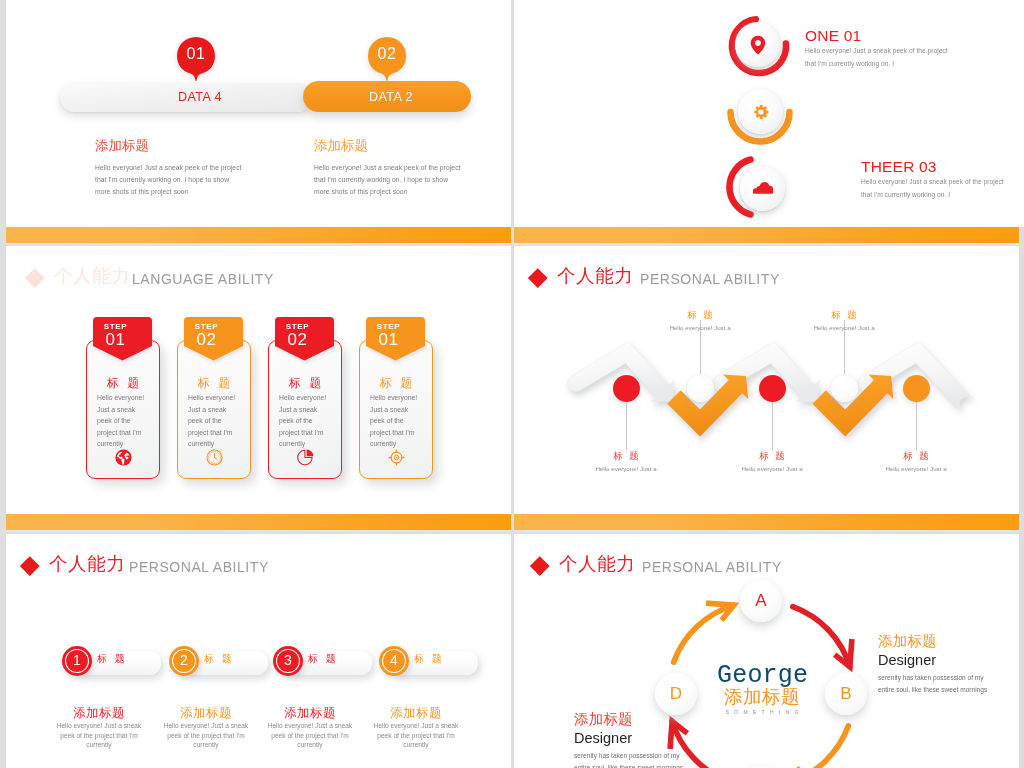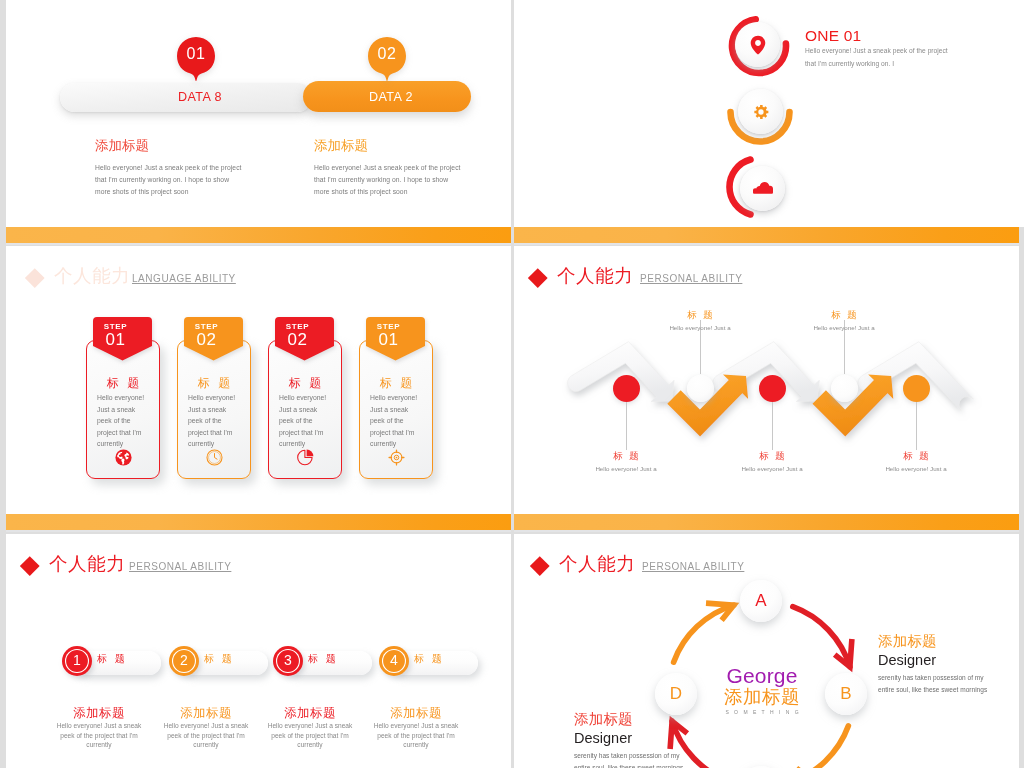--- a/index.html
+++ b/index.html
@@ -54,21 +54,21 @@
   .s2b{margin-top:2px;font-size:6.65px;color:#8b8b8b;line-height:12.8px;white-space:nowrap;letter-spacing:.02px;}
   .t1{left:291px;top:28px;}
   .t2{left:84px;top:95px;}
   .t3{left:347px;top:159px;}
 
   
   .s3{left:6px;top:246px;width:505px;height:268px;}
   .hdr{position:absolute;}
   .hdr .dia{position:absolute;width:13.5px;height:13.5px;transform:rotate(45deg);}
   .hdr .zh{position:absolute;font-size:18.5px;font-weight:400;white-space:nowrap;letter-spacing:.6px;line-height:19px;}
-  .hdr .en{position:absolute;font-size:10px;color:#9b9b9b;white-space:nowrap;letter-spacing:.55px;line-height:12px;text-decoration:underline;}
+  .hdr .en{position:absolute;font-size:14px;color:#9b9b9b;white-space:nowrap;letter-spacing:.55px;line-height:12px;}
   .card{position:absolute;top:94px;width:74px;height:139px;}
   .cardbg{position:absolute;left:0;top:0;width:100%;height:100%;box-sizing:border-box;border-radius:9px;border:1.4px solid;
         background:linear-gradient(160deg,#fdfdfd 0%,#f7f7f7 60%,#eff0f1 100%);
         box-shadow:5px 6px 10px rgba(175,178,182,.42);}
   .ribbon{position:absolute;top:-23px;left:7px;width:59px;height:44px;filter:drop-shadow(1px 2px 2px rgba(160,160,165,.35));}
   .ribstep{position:absolute;left:0;top:-18px;width:59px;text-align:center;color:#fff;font-size:8px;font-weight:700;letter-spacing:.6px;}
   .ribnum{position:absolute;left:0;top:-10px;width:59px;text-align:center;color:#fff;font-size:17px;letter-spacing:.5px;line-height:20px;}
   .cardttl{position:absolute;left:0;top:35px;width:74px;text-align:center;font-size:12px;letter-spacing:2.5px;text-indent:2.5px;}
   .cardbody{position:absolute;left:11px;top:52px;width:54px;font-size:6.8px;color:#7b7b7b;line-height:11.6px;}
   .cardicon{position:absolute;left:0;top:109px;width:74px;text-align:center;}
@@ -97,21 +97,21 @@
   .s5blk .b{font-size:6.6px;color:#8a8a8a;line-height:9.5px;margin-top:1px;}
 
   
   .s6{left:514px;top:534px;width:505px;height:234px;}
   .cyc{position:absolute;left:0;top:0;width:505px;height:260px;}
   .node{position:absolute;width:42px;height:42px;border-radius:50%;
         background:radial-gradient(circle at 38% 28%,#ffffff 0%,#fdfdfd 50%,#f0f0f2 100%);
         box-shadow:0 4px 8px rgba(172,175,180,.50);}
   .node span{position:absolute;left:0;top:10px;width:42px;text-align:center;font-size:17px;line-height:21px;}
   .cname{position:absolute;text-align:center;width:90px;}
-  .cname .g{font-size:21px;color:#a21caf;line-height:21px;letter-spacing:.2px;}
+  .cname .g{font-size:25px;color:#0c4a6e;line-height:21px;letter-spacing:.2px;font-family:Liberation Mono, monospace;}
   .cname .z{font-size:18.5px;color:#f7941d;line-height:21px;letter-spacing:.5px;}
   .cname .s{font-size:5px;color:#8d8d8d;letter-spacing:2px;text-indent:2px;line-height:10px;white-space:nowrap;}
   .cblk{position:absolute;}
   .cblk .z{font-size:14.5px;line-height:17px;white-space:nowrap;letter-spacing:.2px;}
   .cblk .r{font-size:14.5px;color:#231f20;line-height:20px;white-space:nowrap;}
   .cblk .b{font-size:6.55px;color:#6f6f6f;line-height:12.2px;white-space:nowrap;margin-top:2px;}
 </style>
 </head>
 <body>
 
@@ -122,21 +122,21 @@
     <div class="band" style="left:514px;width:505px;"></div>
   </div>
   <div class="bandrow" style="top:514px;">
     <div class="band" style="left:6px;width:505px;"></div>
     <div class="band" style="left:514px;width:505px;"></div>
   </div>
 
   <div class="slide s1">
     <div class="s1bar-grey"></div>
     <div class="s1bar-orange"></div>
-    <div class="s1lbl s1lbl1">DATA 8</div>
+    <div class="s1lbl s1lbl1">DATA 4</div>
     <div class="s1lbl s1lbl2">DATA 2</div>
 
     <div class="balloon b1">
       <svg width="40" height="46" viewBox="0 0 40 46">
         <path d="M20 0 C31 0 39 8.5 39 19 C39 28 33.5 34.5 25.5 36.6 C23.3 37.2 21.6 39 21 41.5 L20.6 43.3 C20.4 44.4 19.6 44.4 19.4 43.3 L19 41.5 C18.4 39 16.7 37.2 14.5 36.6 C6.5 34.5 1 28 1 19 C1 8.5 9 0 20 0 Z" fill="#e8191b"></path>
       </svg>
       <span class="bnum">01</span>
     </div>
     <div class="balloon b2">
       <svg width="40" height="46" viewBox="0 0 40 46">
@@ -194,20 +194,27 @@
       </svg>
       <div class="puck">
         <svg width="20" height="12" viewBox="0 0 40 24">
           <path d="M2.6 23.4 C1.1 23.4 0 22.3 0 20.8 L0 16.6 C0 14.2 1.9 12.3 4.3 12.3 C5.1 12.3 5.9 12.5 6.5 12.9 C7.2 10.0 9.8 7.9 12.9 7.9 C13.1 7.9 13.3 7.9 13.5 7.9 C14.4 3.4 18.3 0 23.1 0 C27.8 0 31.7 3.3 32.6 7.7 C33.1 7.6 33.6 7.5 34.1 7.5 C37.4 7.5 40 10.2 40 13.4 L40 20.8 C40 22.3 38.9 23.4 37.4 23.4 Z" fill="#ee1c25"></path>
         </svg>
       </div>
     </div>
 
     <div class="s2txt t1">
       <div class="s2h" style="color:#f01c1c">ONE 01</div>
+      <div class="s2b">
+          <div>Hello everyone! Just a sneak peek of the project</div>
+          <div>that I'm currently working on. I</div>
+        </div>
+    </div>
+    <div class="s2txt t3">
+      <div class="s2h" style="color:#f01c1c">THEER 03</div>
       <div class="s2b">
           <div>Hello everyone! Just a sneak peek of the project</div>
           <div>that I'm currently working on. I</div>
         </div>
     </div>
   </div>
 
   <div class="slide s3">
     <div class="hdr" style="left:22px;top:19px;">
       <div class="dia" style="left:0;top:6px;background:#fbe3da;"></div>

